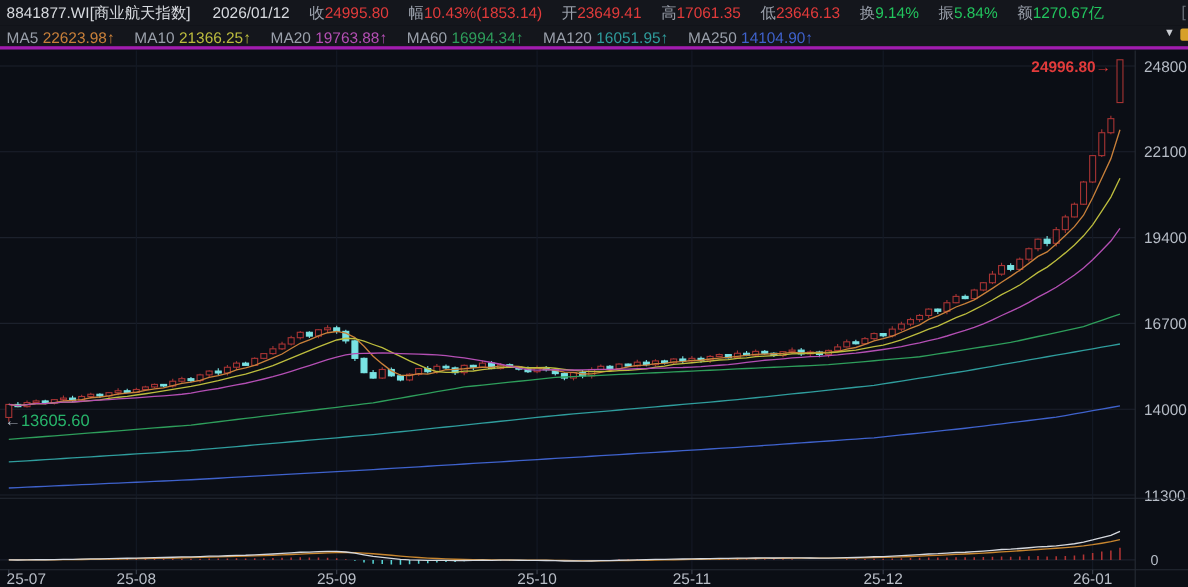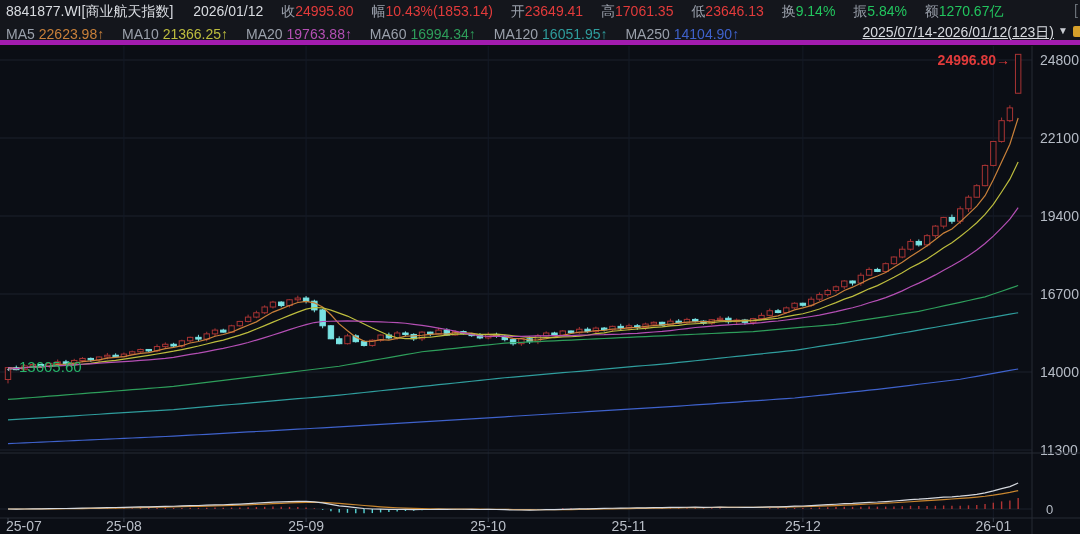--- a/index.html
+++ b/index.html
@@ -1,40 +1,40 @@
 <!DOCTYPE html>
 <html><head>
 <meta charset="utf-8">
 <style>
   html,body{margin:0;padding:0;background:#0b0e15;width:1080px;height:534px;overflow:hidden;
     font-family:"Liberation Sans","DejaVu Sans",sans-serif;}
   #stage{position:absolute;left:0;top:0;width:1080px;height:534px;background:#0b0e15;}
   .row{position:absolute;left:0;width:1080px;white-space:nowrap;font-size:14px;color:#9aa0ab;}
   #r1{top:0;height:23px;line-height:23px;background:#14161c;padding-left:6px;box-sizing:border-box;}
-  #r2{top:23px;height:22px;line-height:22px;background:#14161c;border-bottom:5px solid #a21caf;
+  #r2{top:23px;height:22px;line-height:22px;background:#14161c;border-bottom:3px solid #a21caf;
       padding-left:6px;box-sizing:border-box;}
   .sp{margin-right:14px;}
   .lbl{color:#9aa0ab;}
   .v-red{color:#e23b3b;}
   .v-lt{color:#22c55e;}
   .title{color:#d8dbe0;margin-right:16px;}
   .date{color:#d8dbe0;margin-right:14px;}
   .c0{color:#c9803a;} .c1{color:#bdbd3e;} .c2{color:#b44fb4;}
   .c3{color:#2e9e5b;} .c4{color:#2f9d9d;} .c5{color:#3f62cc;}
   .manm{color:#9aa0ab;margin-right:4px;}
   .maval{margin-right:14px;}
   #panel-br{position:absolute;right:2px;top:2px;color:#6a7077;font-size:14px;}
   #range{position:absolute;right:26px;top:24px;color:#d8dbe0;font-size:14px;
       text-decoration:underline;cursor:pointer;}
   #range-arrow{position:absolute;right:12px;top:25px;color:#c9ccd2;font-size:10px;cursor:pointer;}
   #corner-ic{position:absolute;right:-3px;top:26px;width:10px;height:11px;background:#d7a02a;
       border-radius:2px;}
   svg{position:absolute;left:0;top:0;}
   #ann-high{position:absolute;top:52px;right:70px;color:#e23b3b;font-size:14px;font-weight:bold;}
-  #ann-low{position:absolute;top:358px;left:4px;font-size:15px;}
+  #ann-low{position:absolute;top:374px;left:4px;font-size:15px;}
   #ann-low .arr{color:#aeb4bf;} #ann-low .val{color:#27b46a;}
   #macd-row{position:absolute;left:6px;top:456px;font-size:14px;color:#c9ccd2;white-space:nowrap;}
   #macd-row .help{display:inline-block;width:17px;height:17px;line-height:17px;text-align:center;
       background:#33363c;color:#e6e6e6;border-radius:3px;margin-right:7px;font-size:13px;cursor:pointer;}
   #macd-row .nm{color:#c9ccd2;margin-right:8px;}
   #macd-row .dif{color:#d5d8de;margin-right:10px;}
   #macd-row .dea{color:#c8862f;margin-right:10px;}
   #macd-row .mac{color:#3fd1d1;}
 </style>
 </head>
@@ -472,21 +472,20 @@
   <span id="panel-br">[</span>
 
   <div id="r2" class="row">
     <span><span class="manm">MA5</span><span class="maval c0">22623.98↑</span></span>
     <span><span class="manm">MA10</span><span class="maval c1">21366.25↑</span></span>
     <span><span class="manm">MA20</span><span class="maval c2">19763.88↑</span></span>
     <span><span class="manm">MA60</span><span class="maval c3">16994.34↑</span></span>
     <span><span class="manm">MA120</span><span class="maval c4">16051.95↑</span></span>
     <span><span class="manm">MA250</span><span class="maval c5">14104.90↑</span></span>
   </div>
-  <span id="range">2025/07/14-2026/01/12(123日)</span>
   <span id="range-arrow">▼</span>
   <span id="corner-ic"></span>
 
   <div id="ann-high">24996.80→</div>
   <div id="ann-low">
     <span class="arr">←</span><span class="val">13605.60</span>
   </div>
 
 </div>
 

